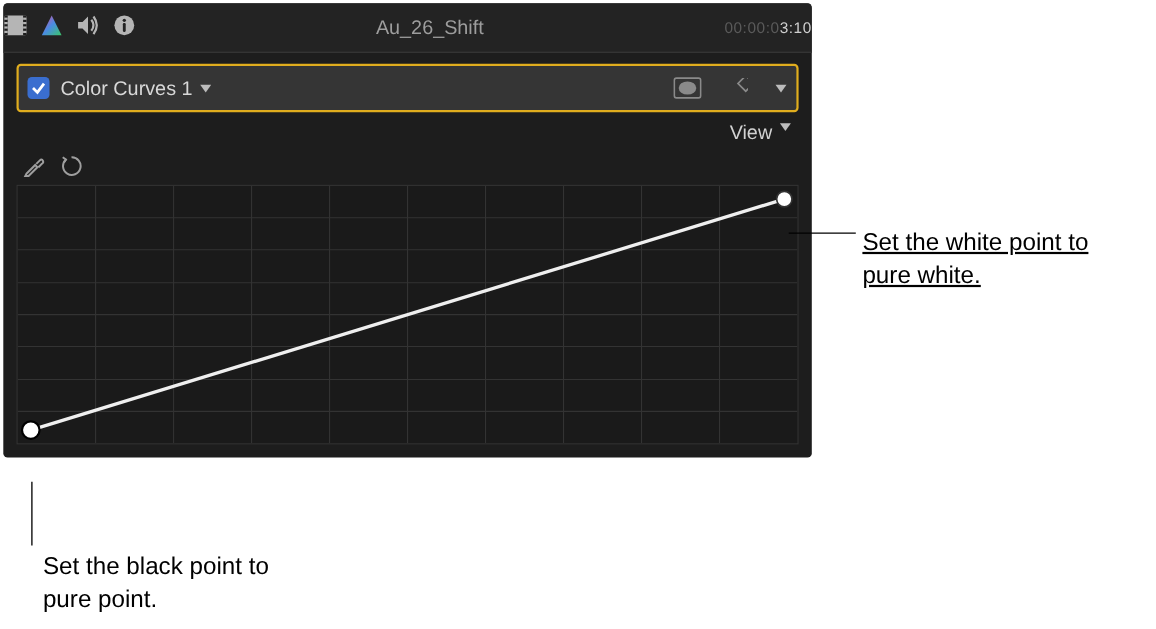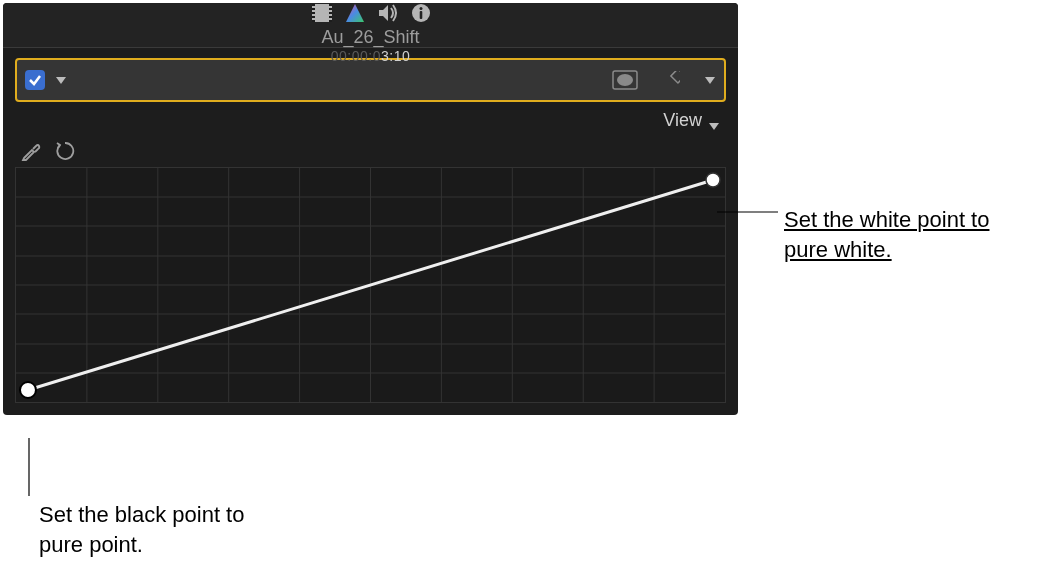--- a/index.html
+++ b/index.html
@@ -21,21 +21,20 @@
       overflow: hidden;
     }
     
     .topbar {
       display: flex;
       align-items: center;
       height: 44px;
       padding: 0 0;
       background: #232323;
       border-bottom: 1px solid #3a3a3a;
-      flex-direction: column;
     }
     .tab-icons {
       display: flex;
       gap: 12px;
       align-items: center;
     }
     .tab-icons svg { fill: #b5b5b5; }
     .clip-title {
       flex: 1;
       text-align: center;
@@ -87,21 +86,21 @@
     
     .view-row {
       display: flex;
       justify-content: flex-end;
       padding: 8px 18px 4px 0;
     }
     .view-btn {
       color: #d2d2d2;
       font-size: 18px;
       display: flex;
-      align-items: flex-end;
+      align-items: flex-start;
       gap: 6px;
     }
     
     .curve-container {
       margin: 4px 12px 12px 12px;
     }
     .curve-header {
       display: flex;
       align-items: center;
       padding: 2px 6px;
@@ -201,20 +200,21 @@
     </div>
   </div>
 
   <div class="effect-bar">
     <div class="checkbox">
       <svg width="14" height="14" viewBox="0 0 14 14">
           <polyline points="2,7 6,11 12,3"></polyline>
         </svg>
     </div>
     <div class="effect-name">
+      <span>Color Curves 1</span>
       <span class="caret">
         <svg width="12" height="10" viewBox="0 0 12 10">
             <polygon points="1,2 11,2 6,9"></polygon>
           </svg>
       </span>
     </div>
     <div class="effect-spacer"></div>
     <span class="mask-icon">
       <svg width="26" height="20" viewBox="0 0 26 20">
           <rect x="1" y="1" width="24" height="18" rx="2"></rect>

